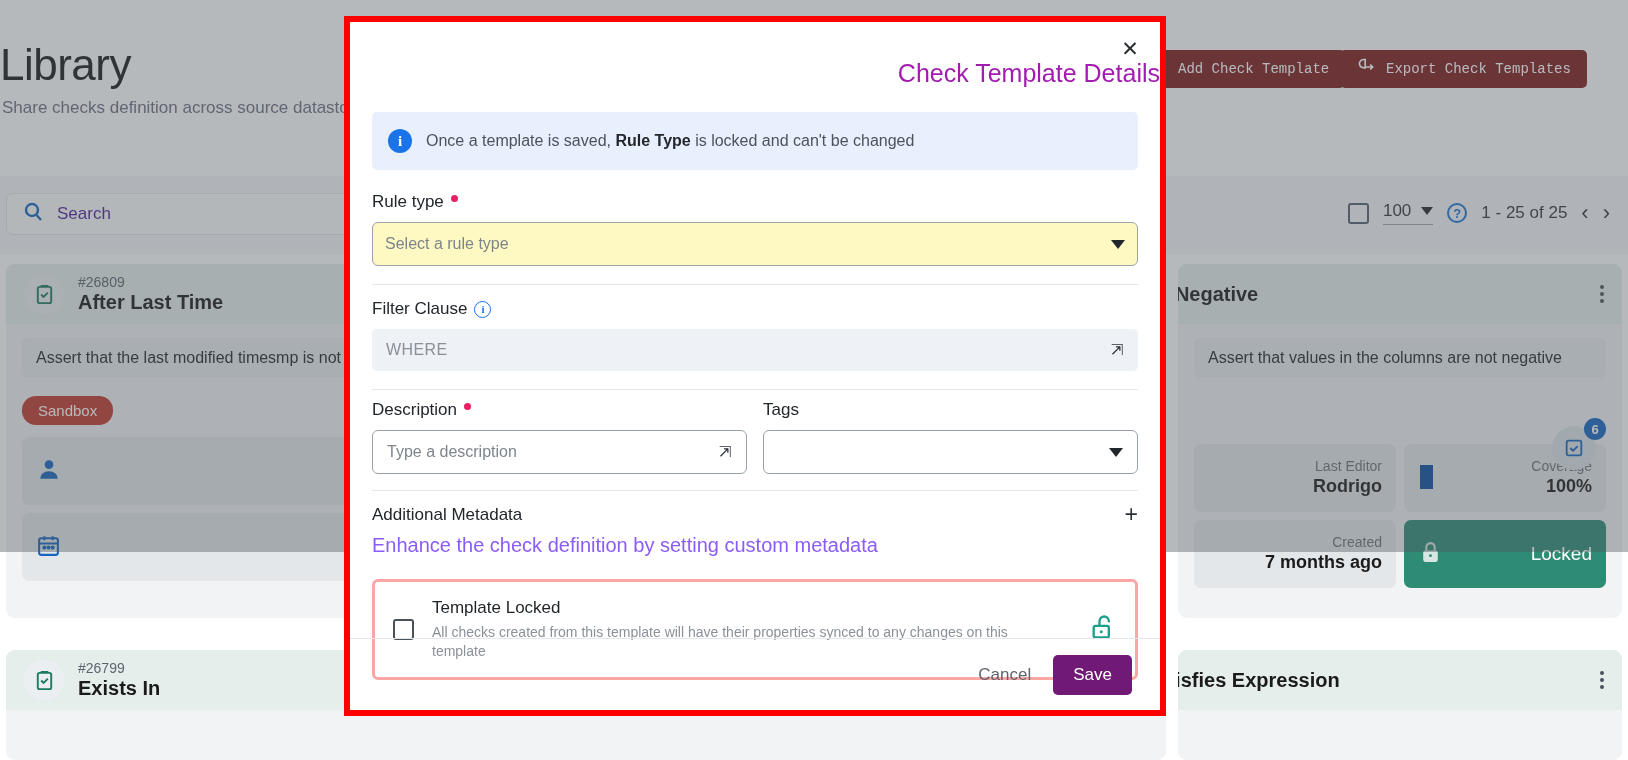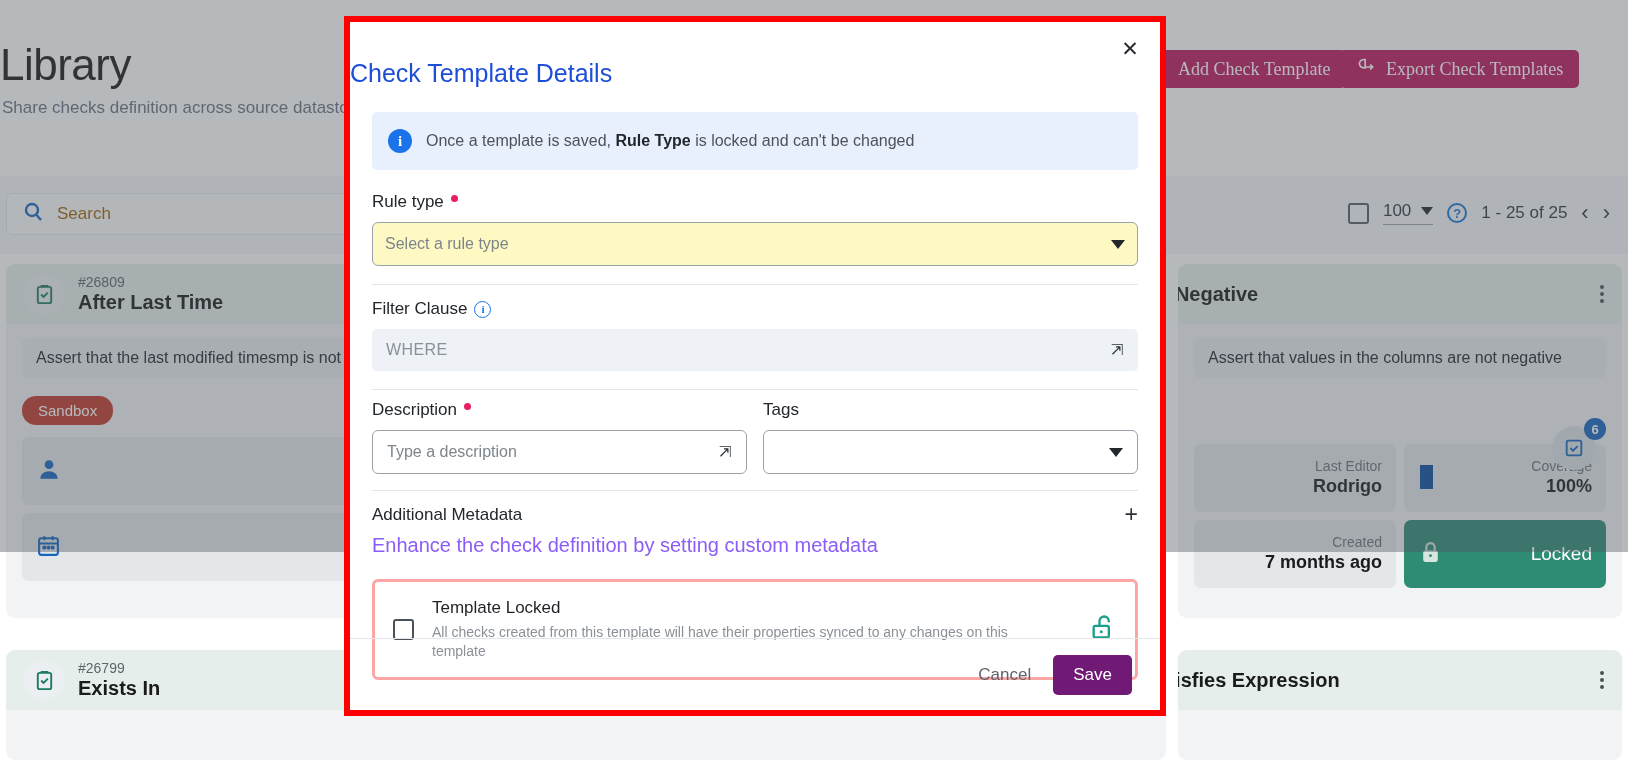--- a/index.html
+++ b/index.html
@@ -25,39 +25,39 @@
   .page-title {
     position: absolute; left: 0; top: 40px;
     font-size: 44px; font-weight: 400; color: #1b1b1b; letter-spacing: -0.5px;
   }
   .page-sub {
     position: absolute; left: 2px; top: 98px;
     font-size: 17px; color: #6b7280;
   }
   .hdr-btn {
     position: absolute; top: 50px; height: 38px;
-    background: #be185d; color: #fff;
+    background: #7f1d1d; color: #fff;
     border: none; border-radius: 5px;
-    font-size: 18px; font-family: Liberation Serif, serif;
+    font-size: 14px; font-family: Liberation Mono, monospace;
     display: flex; align-items: center; gap: 10px;
     padding: 0 16px; white-space: nowrap;
   }
   #btn-add { left: 1162px; }
   #btn-export { left: 1340px; }
 
   .toolbar {
     position: absolute; left: 0; top: 176px; width: 1628px; height: 78px;
     background: #f4f6f8;
   }
   .search-box {
     position: absolute; left: 6px; top: 193px; width: 1160px; height: 42px;
     background: #fafbfc; border: 1px solid #e2e6ea; border-radius: 6px;
     display: flex; align-items: center; padding: 0 14px; gap: 12px;
   }
-  .search-ph { font-size: 17px; color: #a16207; }
+  .search-ph { font-size: 17px; color: #4c1d95; }
 
   .pager { position: absolute; right: 18px; top: 200px; display: flex; align-items: center; gap: 14px; }
   .pg-check { width: 21px; height: 21px; border: 2px solid #555f6b; border-radius: 3px; }
   .pg-size { font-size: 17px; color: #32383e; }
   .pg-sizebox { display:flex; align-items:center; gap:10px; border-bottom: 1px solid #9aa2ab; padding-bottom:3px;}
   .caret-dn { width:0;height:0;border-left:6px solid transparent;border-right:6px solid transparent;border-top:8px solid #22272c; }
   .pg-help { width:20px;height:20px;border-radius:50%;border:2px solid #1976d2;color:#1976d2;font-size:13px;display:flex;align-items:center;justify-content:center;font-weight:700;}
   .pg-range { font-size: 17px; color: #32383e; }
   .pg-arrow { font-size: 22px; color: #32383e; }
 
@@ -89,21 +89,21 @@
     position: absolute; left: 344px; top: 16px; width: 822px; height: 700px;
     border: 6px solid #ff0000; background: #ffffff;
   }
   .modal { position: relative; width: 100%; height: 100%; background: #fff; }
   .close-x {
     position: absolute; right: 16px; top: 12px; width: 28px; height: 28px;
     display:flex;align-items:center;justify-content:center;
     font-size: 21px; color: #2b2f33; line-height:1;
   }
   .modal-title {
-    text-align: left; font-size: 25px; color: #1d4ed8; font-weight: 400;
+    text-align: right; font-size: 25px; color: #a21caf; font-weight: 400;
     padding-top: 37px;
   }
   .modal-body { padding: 0 22px; }
   .info-banner {
     margin-top: 24px; background: #e8f0fe; border-radius: 5px;
     height: 58px; display: flex; align-items: center; gap: 14px; padding: 0 16px;
   }
   .info-ico {
     width: 24px; height: 24px; border-radius: 50%; background: #1a73e8;
     color: #fff; font-size: 15px; font-weight: 700; font-family: "Liberation Serif", serif;

